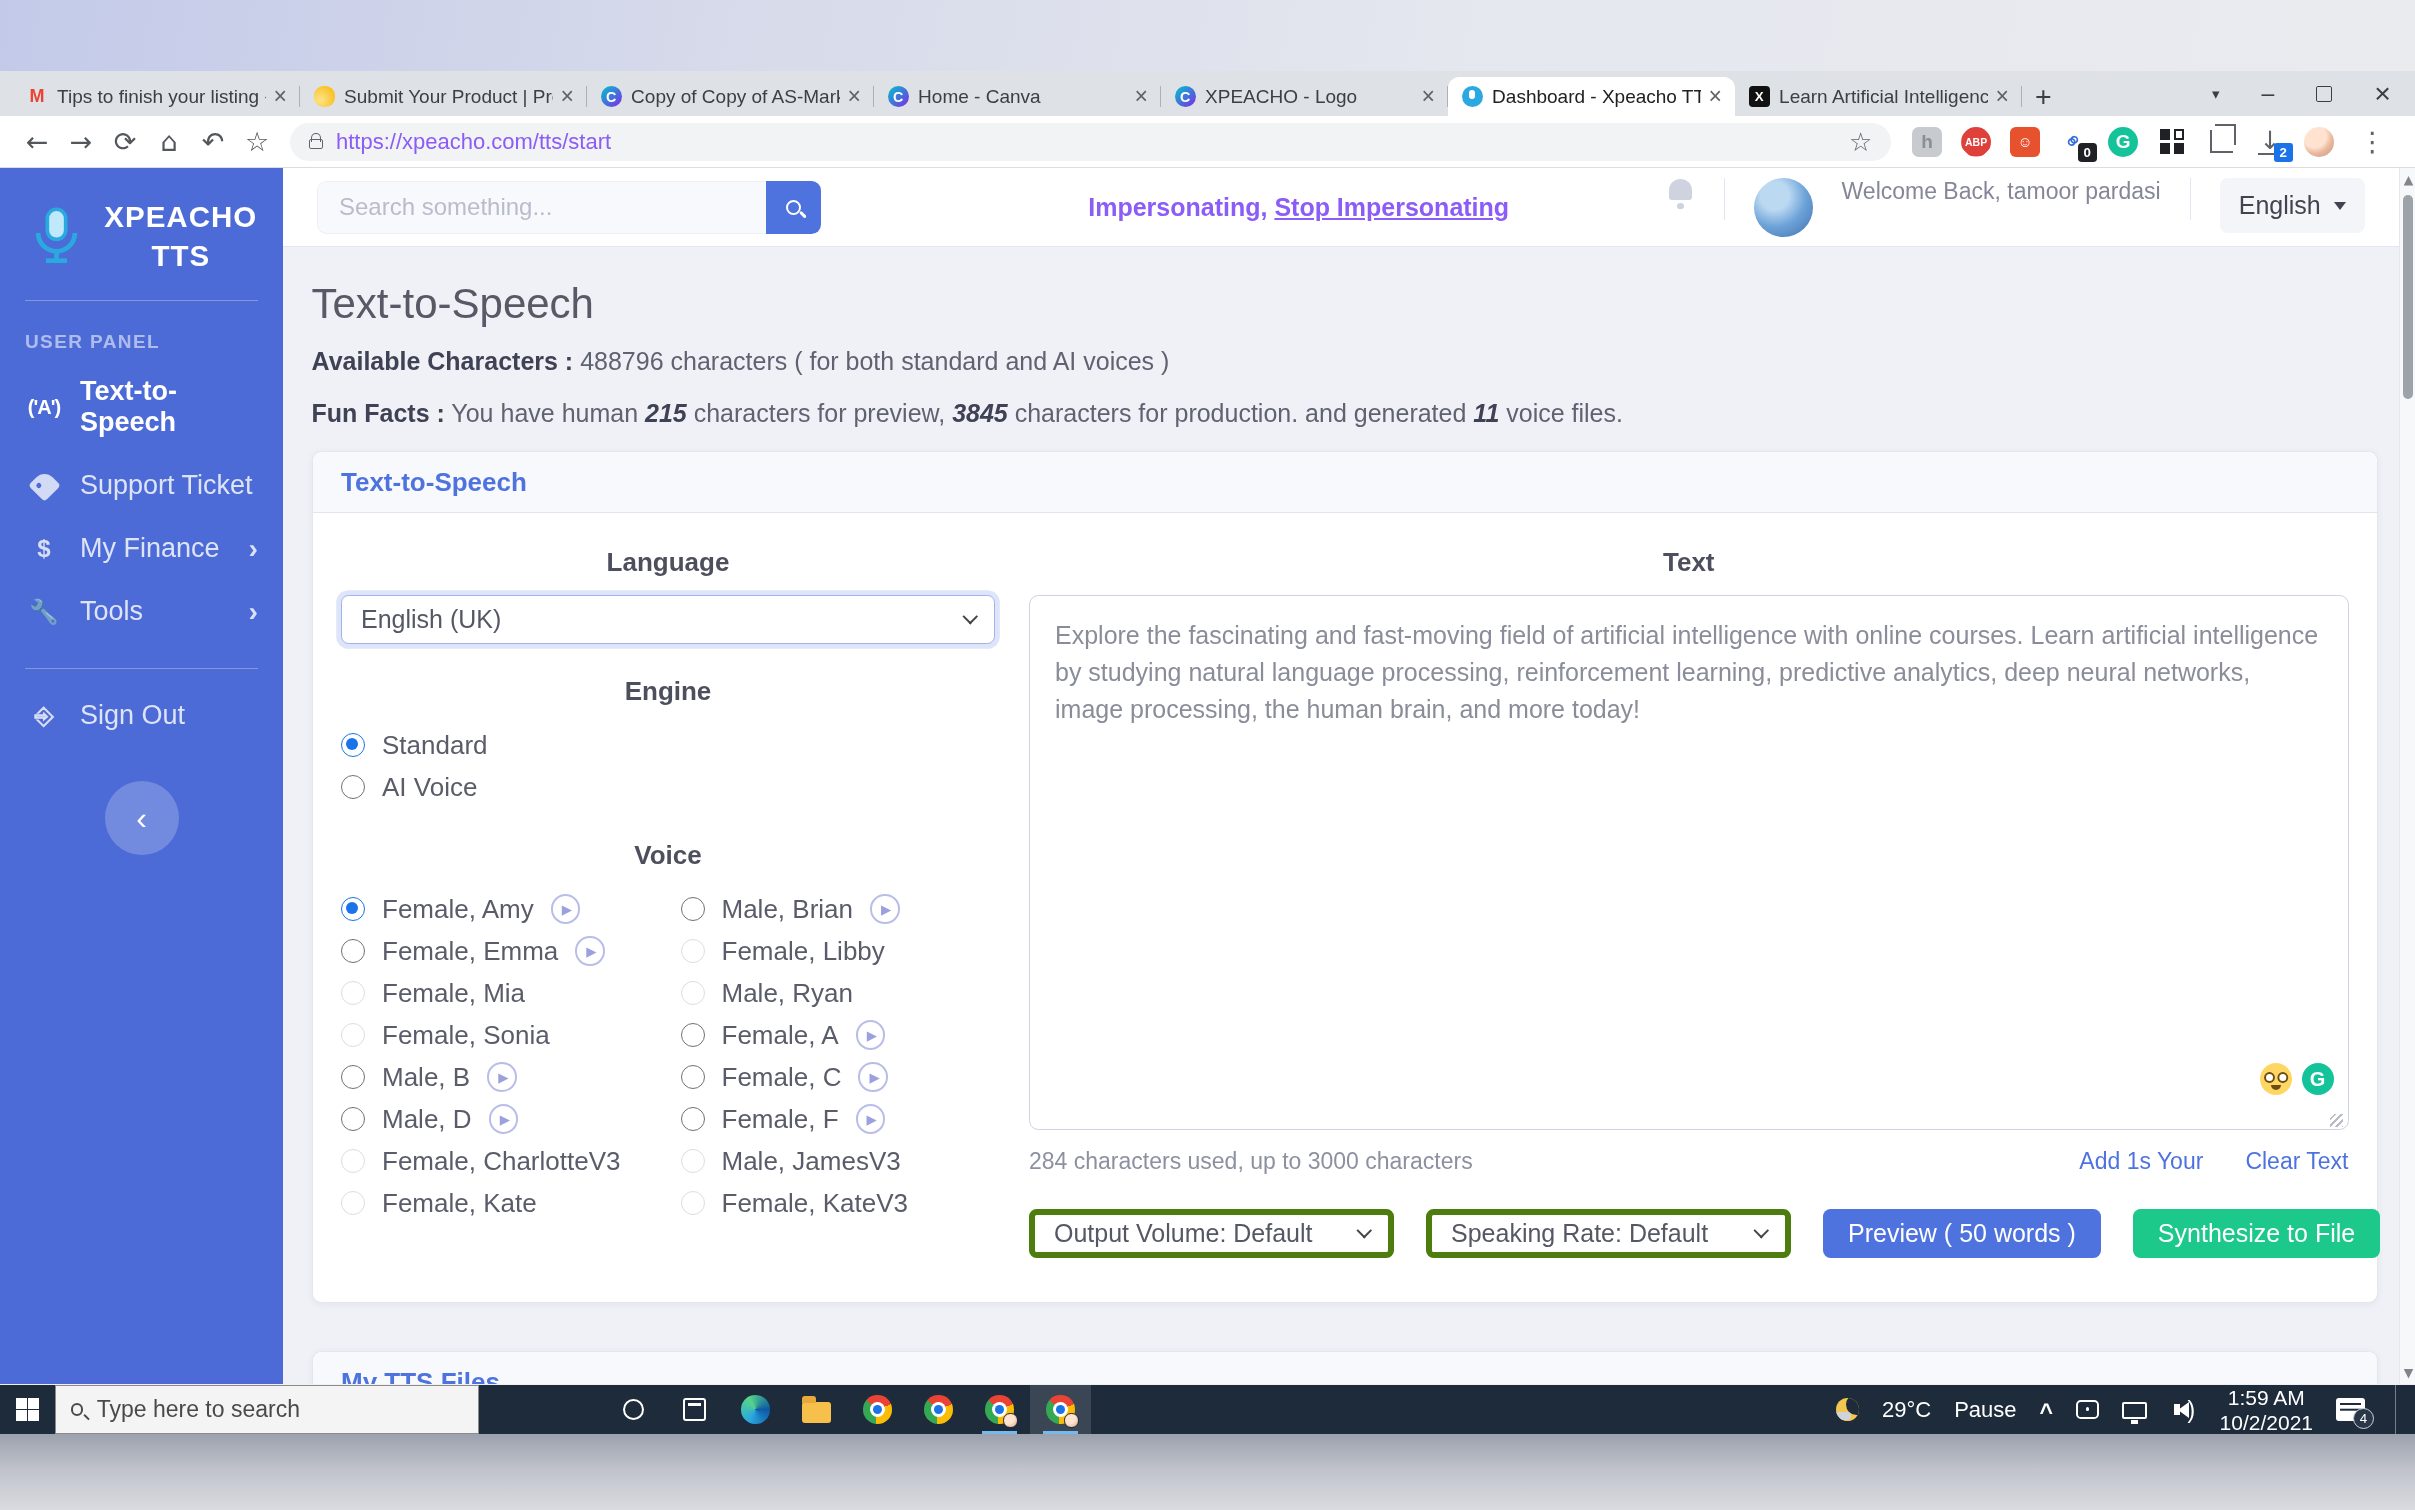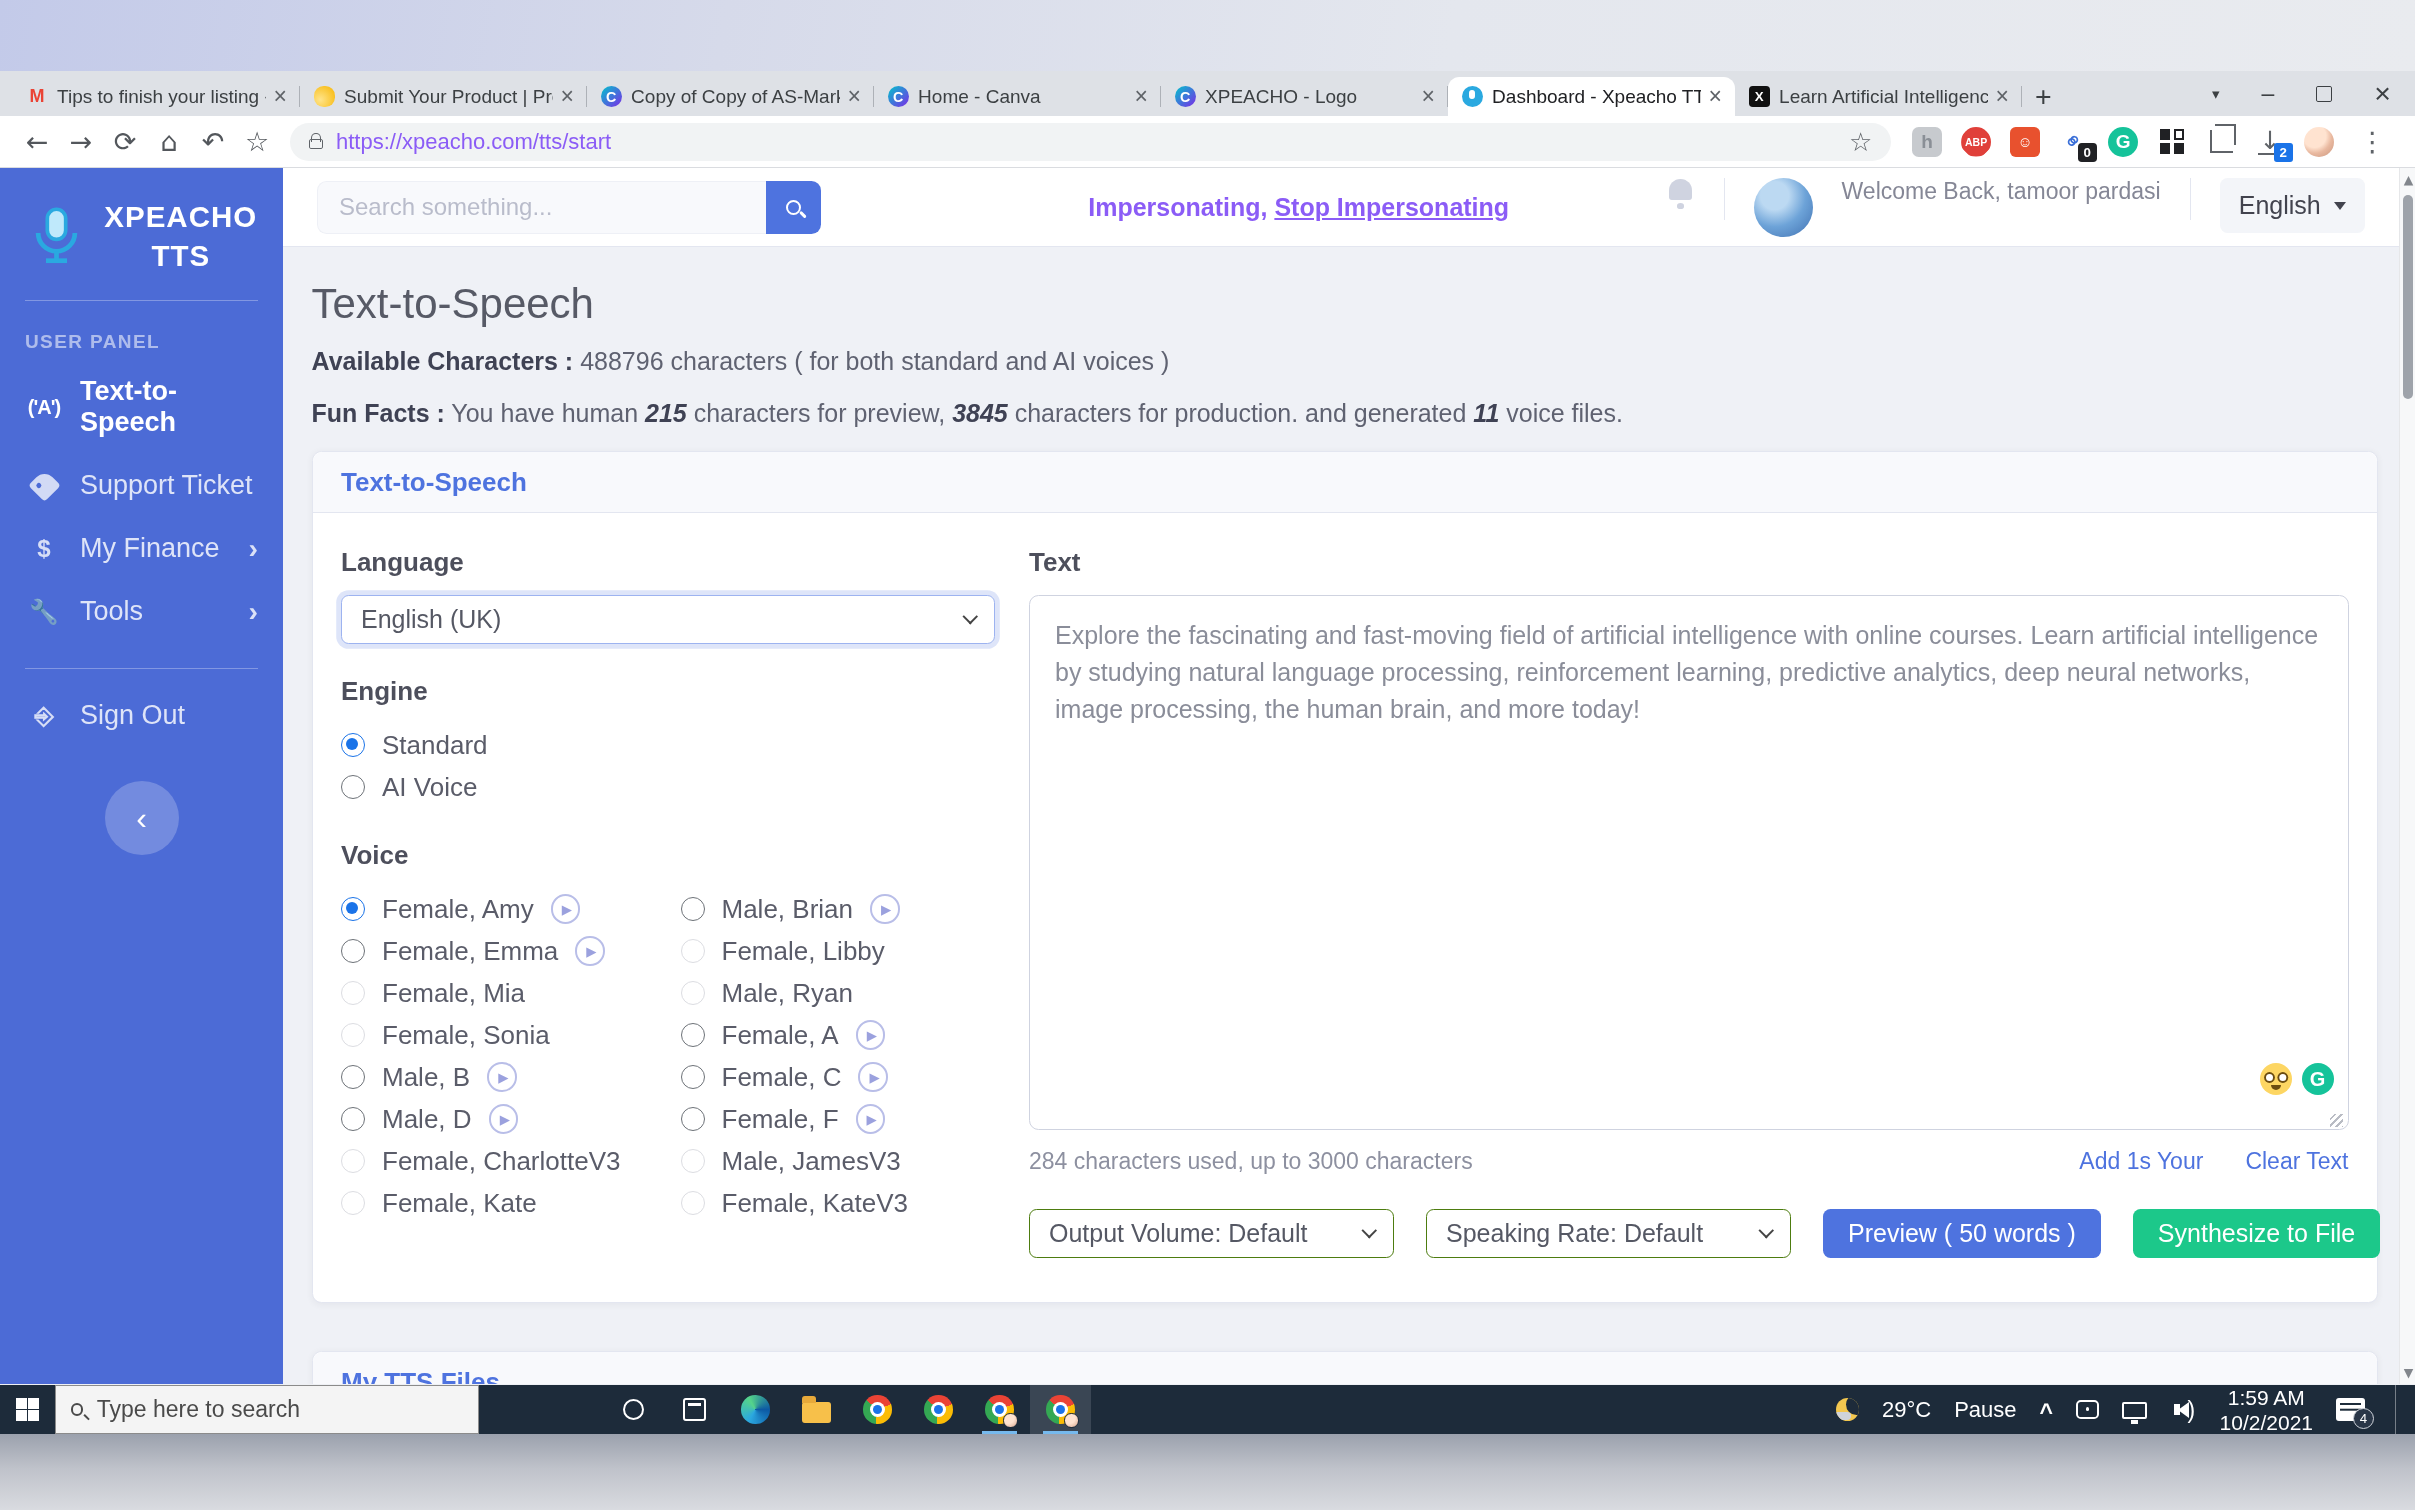--- a/index.html
+++ b/index.html
@@ -127,22 +127,22 @@
   .info-line .b { font-weight:700; color:#3f4254; }
   .info-line .bi { font-weight:700; font-style:italic; color:#3f4254; }
 
   .card { background:#fff; border:1px solid #e3e6f0; border-radius:9.5px; box-shadow:0 1.9px 7.6px rgba(58,59,69,.06); }
   .card-head { height:61px; background:#f8f9fc; border-bottom:1px solid #e3e6f0; border-radius:9.5px 9.5px 0 0;
     display:flex; align-items:center; padding:0 28.5px; }
   .card-title { color:#4e73df; font-weight:700; font-size:26px; }
   .card-body { display:flex; gap:34px; padding:34px 28.5px 44px; }
   .col-left { width:654px; flex:none; }
   .col-right { flex:1; min-width:0; display:flex; flex-direction:column; }
-  .flabel { font-size:26px; font-weight:700; color:#4d4f5c; margin-bottom:17px; }
-  .sel { height:49px; border:1px solid #4d7c0f; border-radius:7.6px; background:#fff; display:flex; align-items:center;
+  .flabel { font-size:26px; font-weight:700; color:#4d4f5c; margin-bottom:17px;text-align:center; }
+  .sel { height:49px; border:6px solid #4d7c0f; border-radius:7.6px; background:#fff; display:flex; align-items:center;
     justify-content:space-between; padding:0 19px; font-size:25px; color:#555864; cursor:pointer; }
   .sel .chev { width:10.5px; height:10.5px; border-right:2.4px solid #444; border-bottom:2.4px solid #444;
     transform:rotate(45deg); margin-top:-5.7px; flex:none; margin-left:15px; }
   .sel.focused { border:1.9px solid #9db3f0; box-shadow:0 0 0 4.8px rgba(105,136,228,.22); }
   .section-gap { margin-top:32px; }
   .radio-row { display:flex; align-items:center; gap:17px; font-size:26px; color:#5a5c69; height:42px; }
   .radio { width:24px; height:24px; border-radius:50%; flex:none; position:relative; }
   .radio.sel-r { border:1.9px solid #1a73e8; }
   .radio.sel-r::after { content:""; position:absolute; left:3.8px; top:3.8px; width:12.4px; height:12.4px; border-radius:50%; background:#1a73e8; }
   .radio.on { border:1.9px solid #6d7278; }

